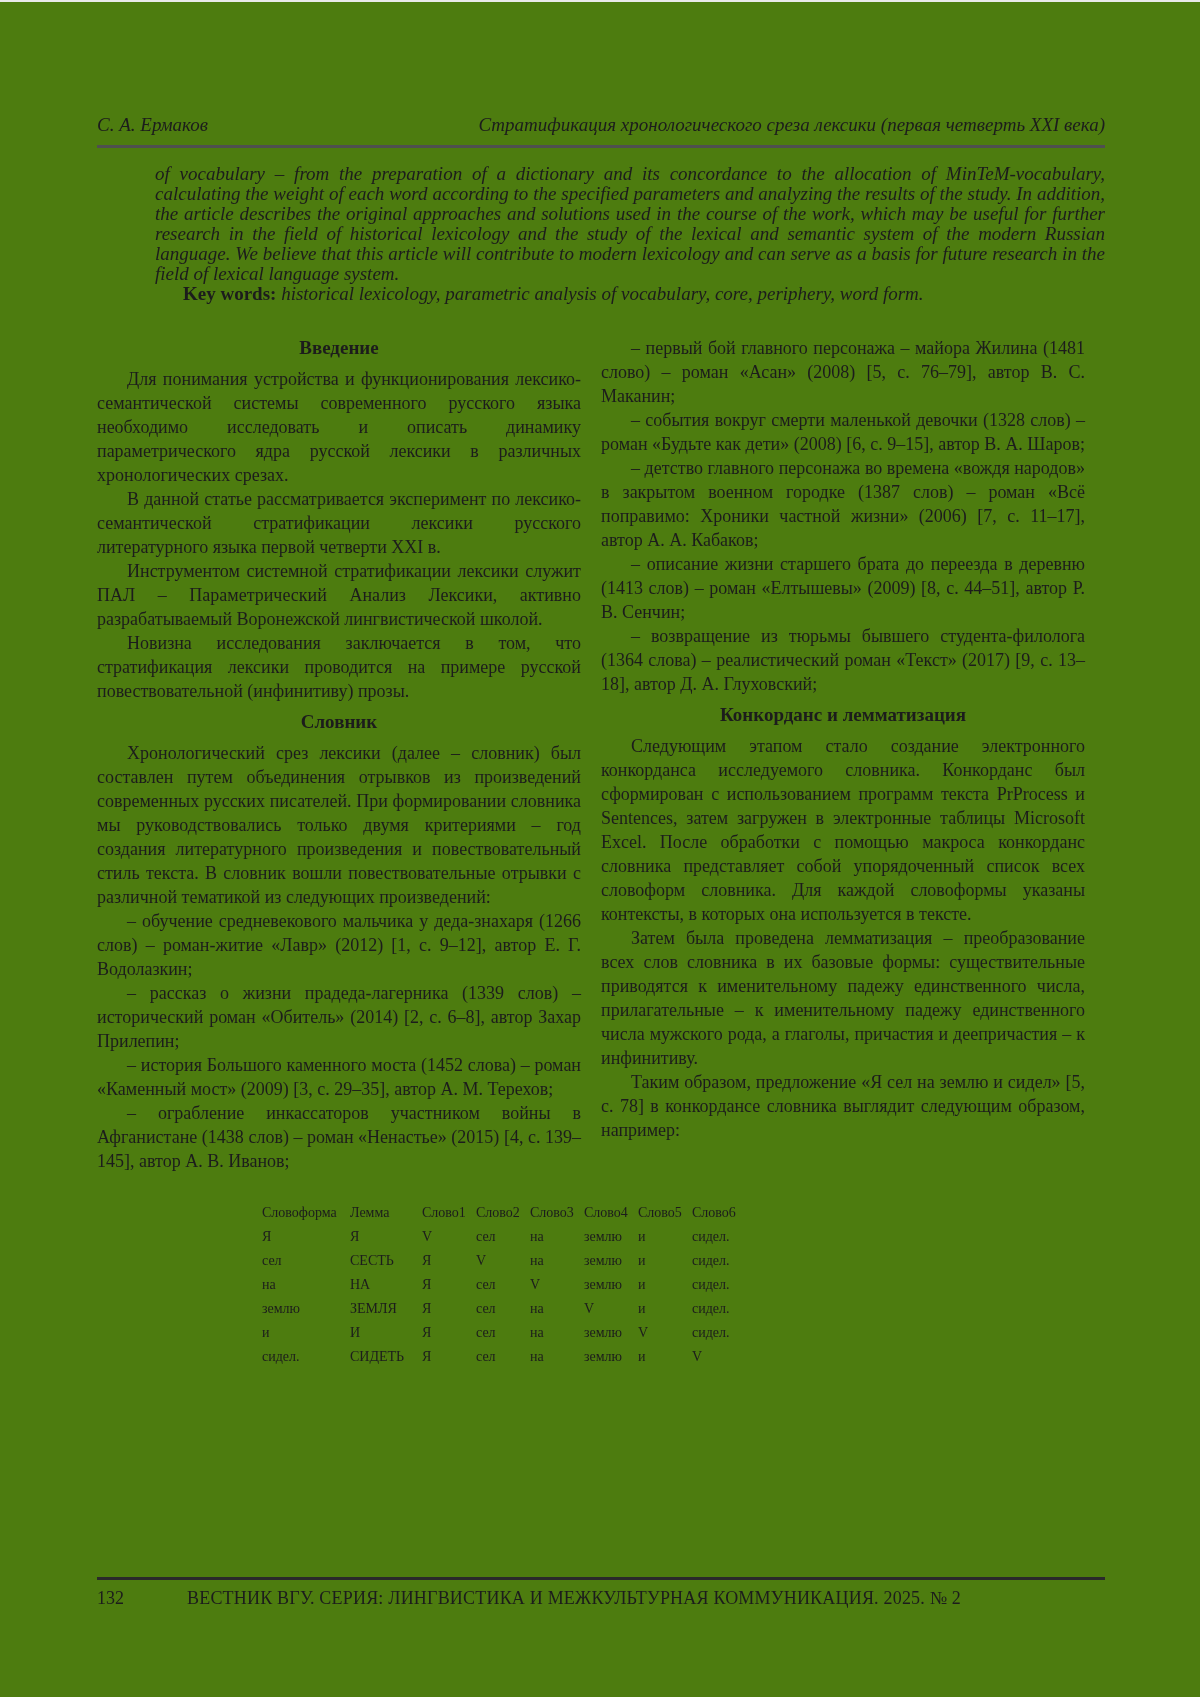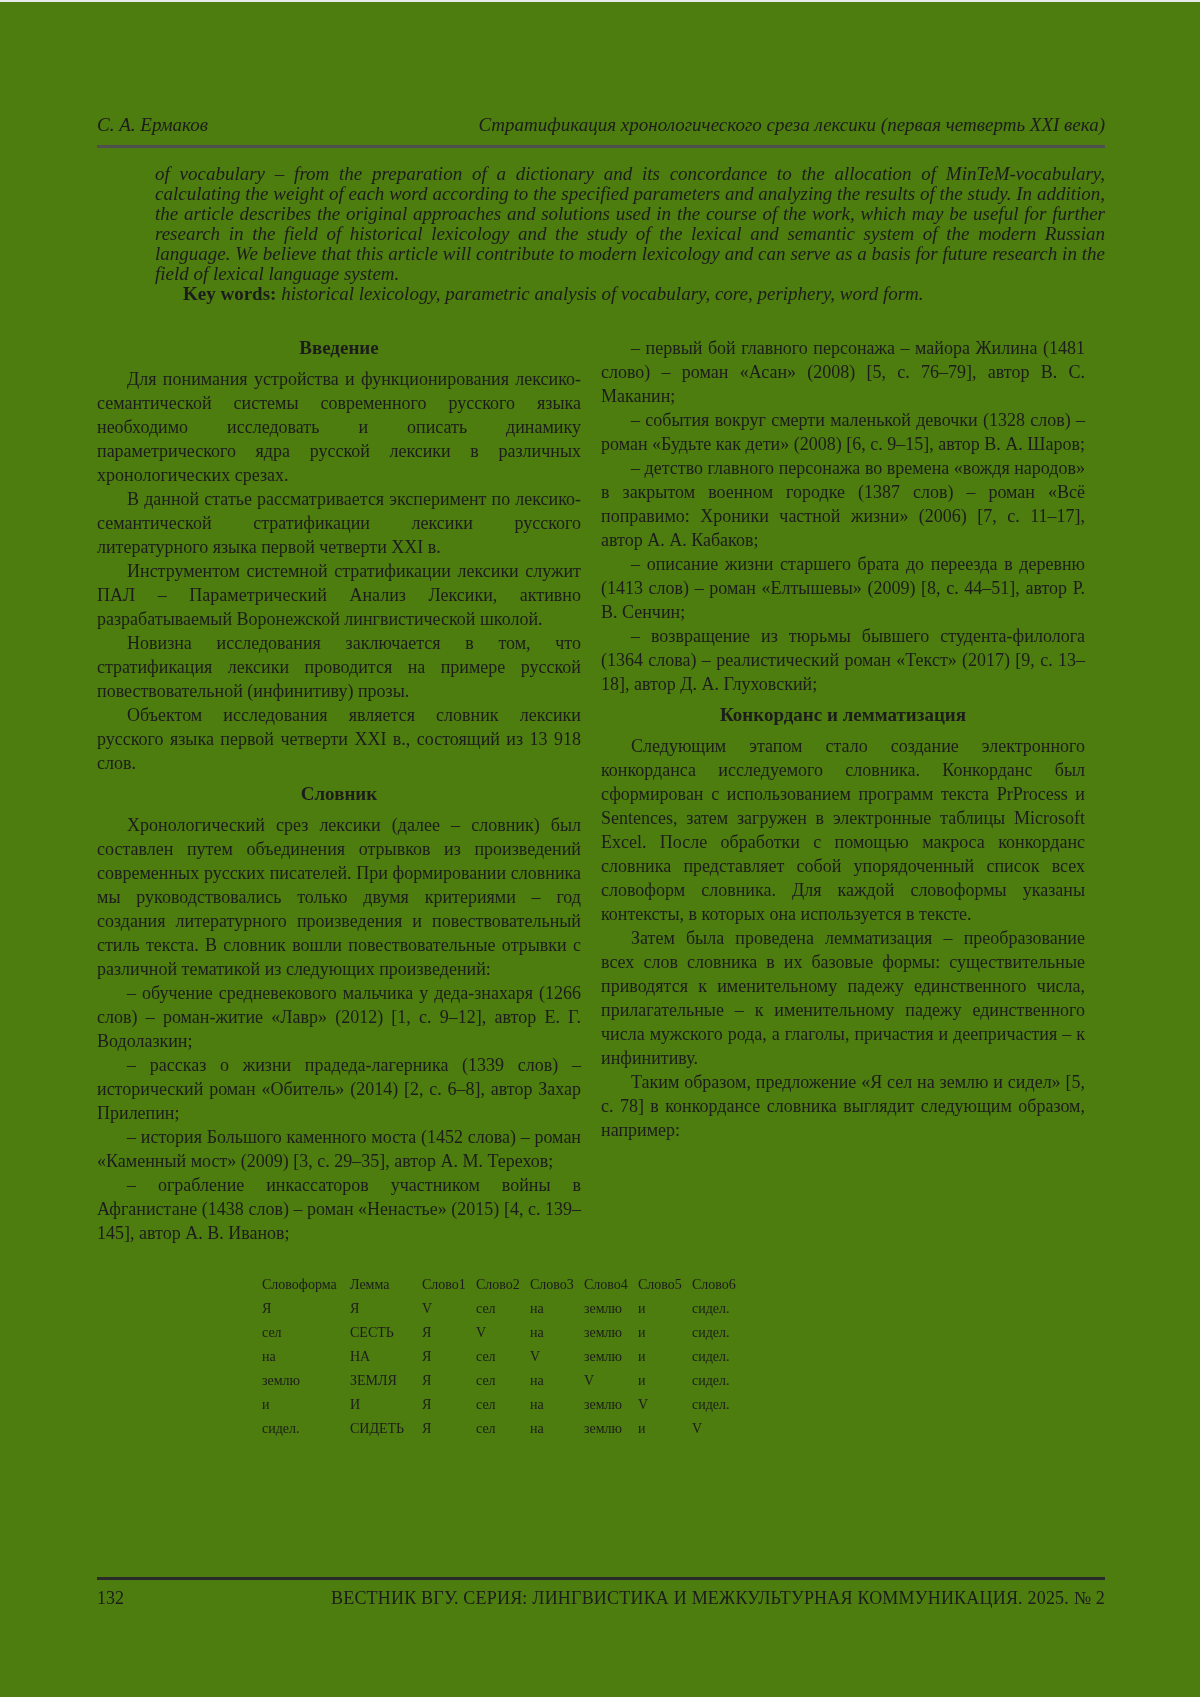--- a/index.html
+++ b/index.html
@@ -71,21 +71,21 @@
   }
   table.concordance col.c1 { width: 88px; }
   table.concordance col.c2 { width: 72px; }
   table.concordance col.cw { width: 54px; }
   table.concordance col.c8 { width: 62px; }
   
   .footer { position: absolute; left: 97px; right: 95px; top: 1575px; }
   .foot-rule { height: 3px; background: #2a2a2a; }
   .foot-line { display: flex; align-items: baseline; margin-top: 8px; font-size: 18px; }
   .page-num { width: 90px; }
-  .journal { flex: 1; text-align: right; letter-spacing: 0.2px; }
+  .journal { flex: 1; text-align: left; letter-spacing: 0.2px; }
 </style>
 </head>
 <body>
 
 <div class="page">
 
   <div class="running-head">
     <span>С. А. Ермаков</span>
     <span>Стратификация хронологического среза лексики (первая четверть XXI века)</span>
   </div>
@@ -96,21 +96,20 @@
     <p class="keywords-line"><span class="kw-label">Key words:</span> <span>historical lexicology, parametric analysis of vocabulary, core, periphery, word form.</span></p>
   </div>
 
   <div class="columns">
     <div class="col">
       <h2 class="first">Введение</h2>
       <p>Для понимания устройства и функционирования лексико-семантической системы современного русского языка необходимо исследовать и описать динамику параметрического ядра русской лексики в различных хронологических срезах.</p>
       <p>В данной статье рассматривается эксперимент по лексико-семантической стратификации лексики русского литературного языка первой четверти XXI в.</p>
       <p>Инструментом системной стратификации лексики служит ПАЛ – Параметрический Анализ Лексики, активно разрабатываемый Воронежской лингвистической школой.</p>
       <p>Новизна исследования заключается в том, что стратификация лексики проводится на примере русской повествовательной (инфинитиву) прозы.</p>
-      <p>Объектом исследования является словник лексики русского языка первой четверти XXI в., состоящий из 13 918 слов.</p>
       <h2>Словник</h2>
       <p>Хронологический срез лексики (далее – словник) был составлен путем объединения отрывков из произведений современных русских писателей. При формировании словника мы руководствовались только двумя критериями – год создания литературного произведения и повествовательный стиль текста. В словник вошли повествовательные отрывки с различной тематикой из следующих произведений:</p>
       <p>– обучение средневекового мальчика у деда-знахаря (1266 слов) – роман-житие «Лавр» (2012) [1, с. 9–12], автор Е. Г. Водолазкин;</p>
       <p>– рассказ о жизни прадеда-лагерника (1339 слов) – исторический роман «Обитель» (2014) [2, с. 6–8], автор Захар Прилепин;</p>
       <p>– история Большого каменного моста (1452 слова) – роман «Каменный мост» (2009) [3, с. 29–35], автор А. М. Терехов;</p>
       <p>– ограбление инкассаторов участником войны в Афганистане (1438 слов) – роман «Ненастье» (2015) [4, с. 139–145], автор А. В. Иванов;</p>
     </div>
     <div class="col">
       <p>– первый бой главного персонажа – майора Жилина (1481 слово) – роман «Асан» (2008) [5, с. 76–79], автор В. С. Маканин;</p>
       <p>– события вокруг смерти маленькой девочки (1328 слов) – роман «Будьте как дети» (2008) [6, с. 9–15], автор В. А. Шаров;</p>

